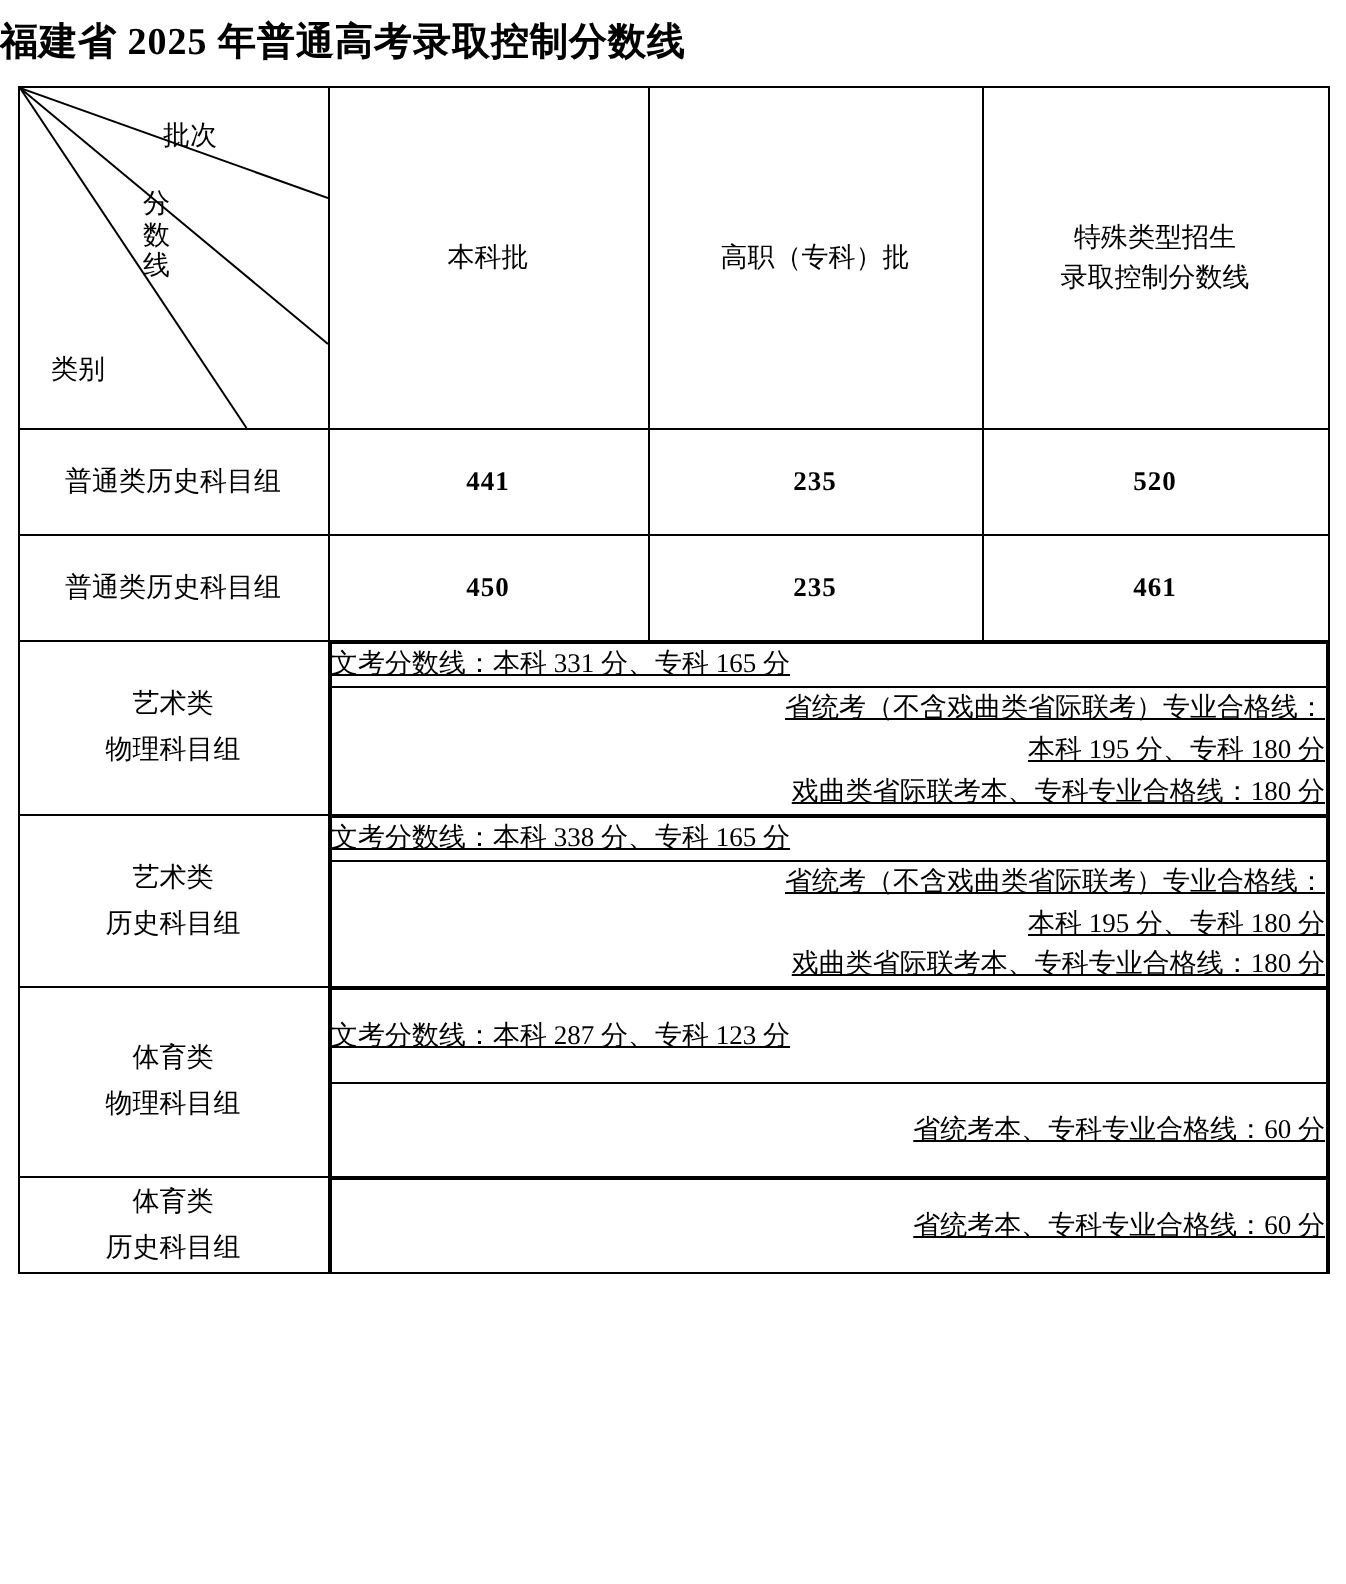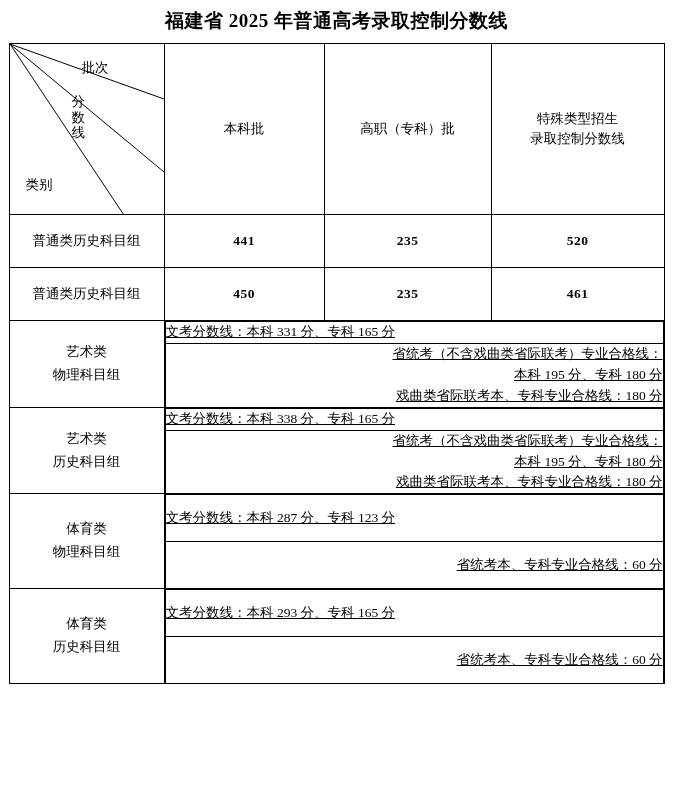--- a/index.html
+++ b/index.html
@@ -14,21 +14,20 @@
     color: #000000;
     overflow: hidden;
   }
   .page {
     width: 673px;
     height: 792px;
     position: relative;
     box-sizing: border-box;
   }
   .title {
-    text-align: center;
     font-size: 19px;
     font-weight: bold;
     letter-spacing: 0.5px;
     padding-top: 8px;
     padding-bottom: 9px;
     font-family: "Liberation Serif", "DejaVu Serif", serif;
   }
   table.score {
     border-collapse: collapse;
     margin: 0 auto;
@@ -229,25 +228,20 @@
         </td>
       </tr>
 
       <tr>
         <td class="catlabel">体育类<br>历史科目组</td>
         <td colspan="3" style="padding:0">
           <table class="nested">
             <tbody>
               <tr>
                 <td class="detail" style="height:46px">
-                  <div>文考分数线：本科 293 分、专科 165  分</div>
-                </td>
-              </tr>
-              <tr>
-                <td class="detail" style="height:46px">
                   <div>省统考本、专科专业合格线：60 分</div>
                 </td>
               </tr>
             </tbody>
           </table>
         </td>
       </tr>
     </tbody>
   </table>
 </div>

